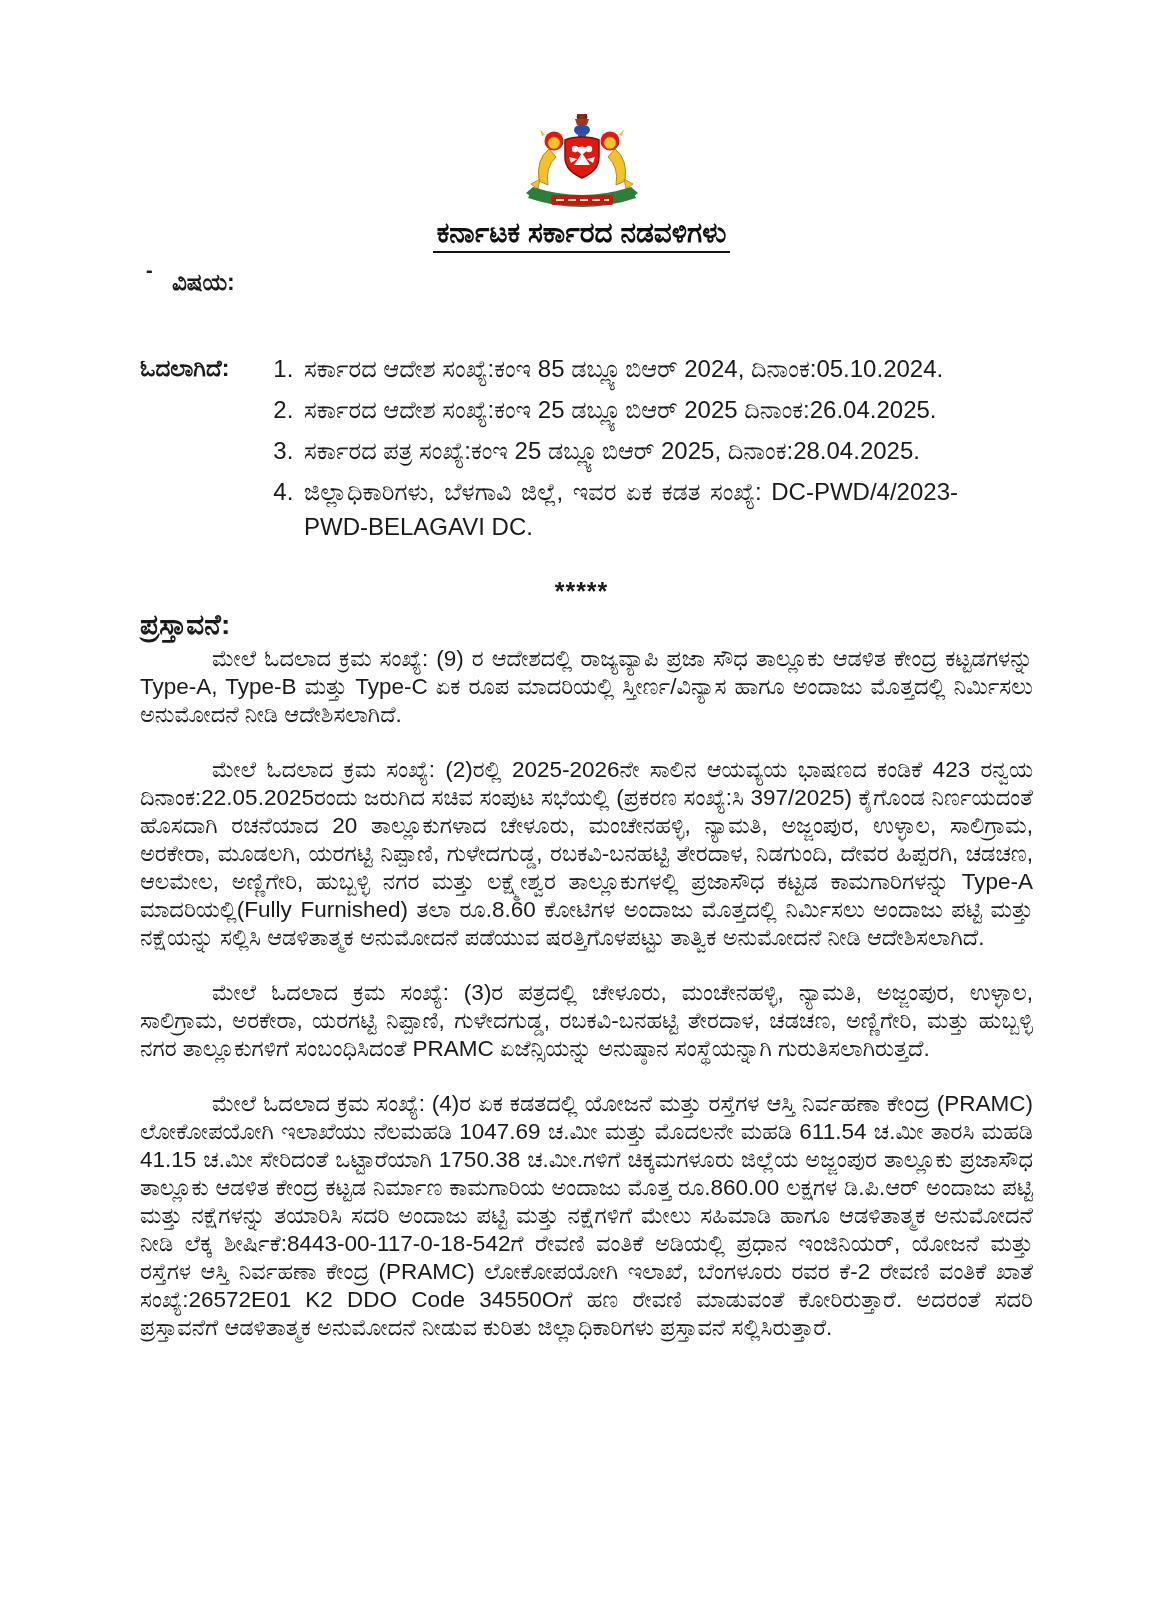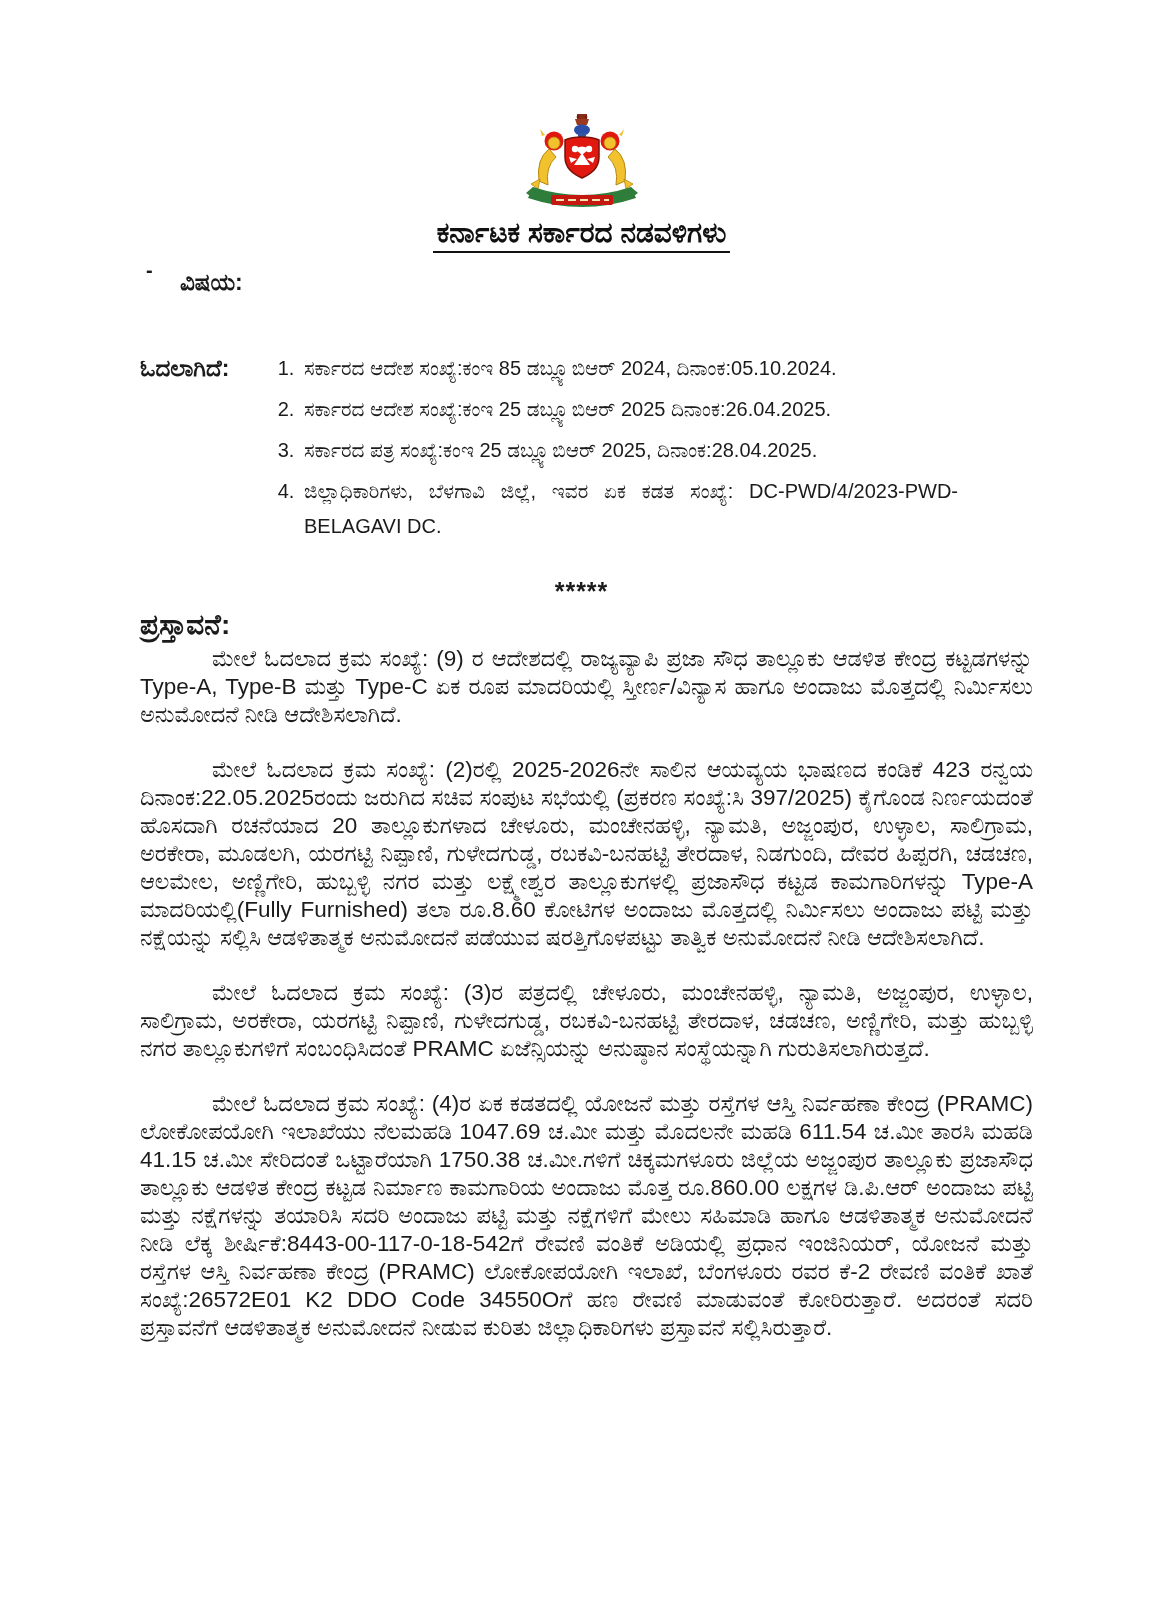--- a/index.html
+++ b/index.html
@@ -40,21 +40,21 @@
     position: absolute;
     left: 146px;
     top: 216px;
     font-size: 20px;
     font-weight: bold;
   }
 
   .subject-row {
     position: absolute;
     top: 224px;
-    left: 180px;
+    left: 172px;
     width: 788px;
     display: flex;
     align-items: flex-end;
   }
   .subject-label {
     flex: none;
     width: 96px;
     font-size: 23px;
     font-weight: bold;
     line-height: 30px;
@@ -78,21 +78,21 @@
     flex: none;
     width: 132px;
     font-size: 23px;
     font-weight: bold;
     line-height: 35px;
   }
   .read-list {
     flex: 1;
     margin: 0;
     padding-left: 28px;
-    font-size: 20px;
+    font-size: 24px;
     line-height: 35px;
   }
   .read-list li {
     text-align: justify;
     margin-bottom: 6px;
     padding-left: 4px;
   }
 
   .stars-separator {
     position: absolute;

